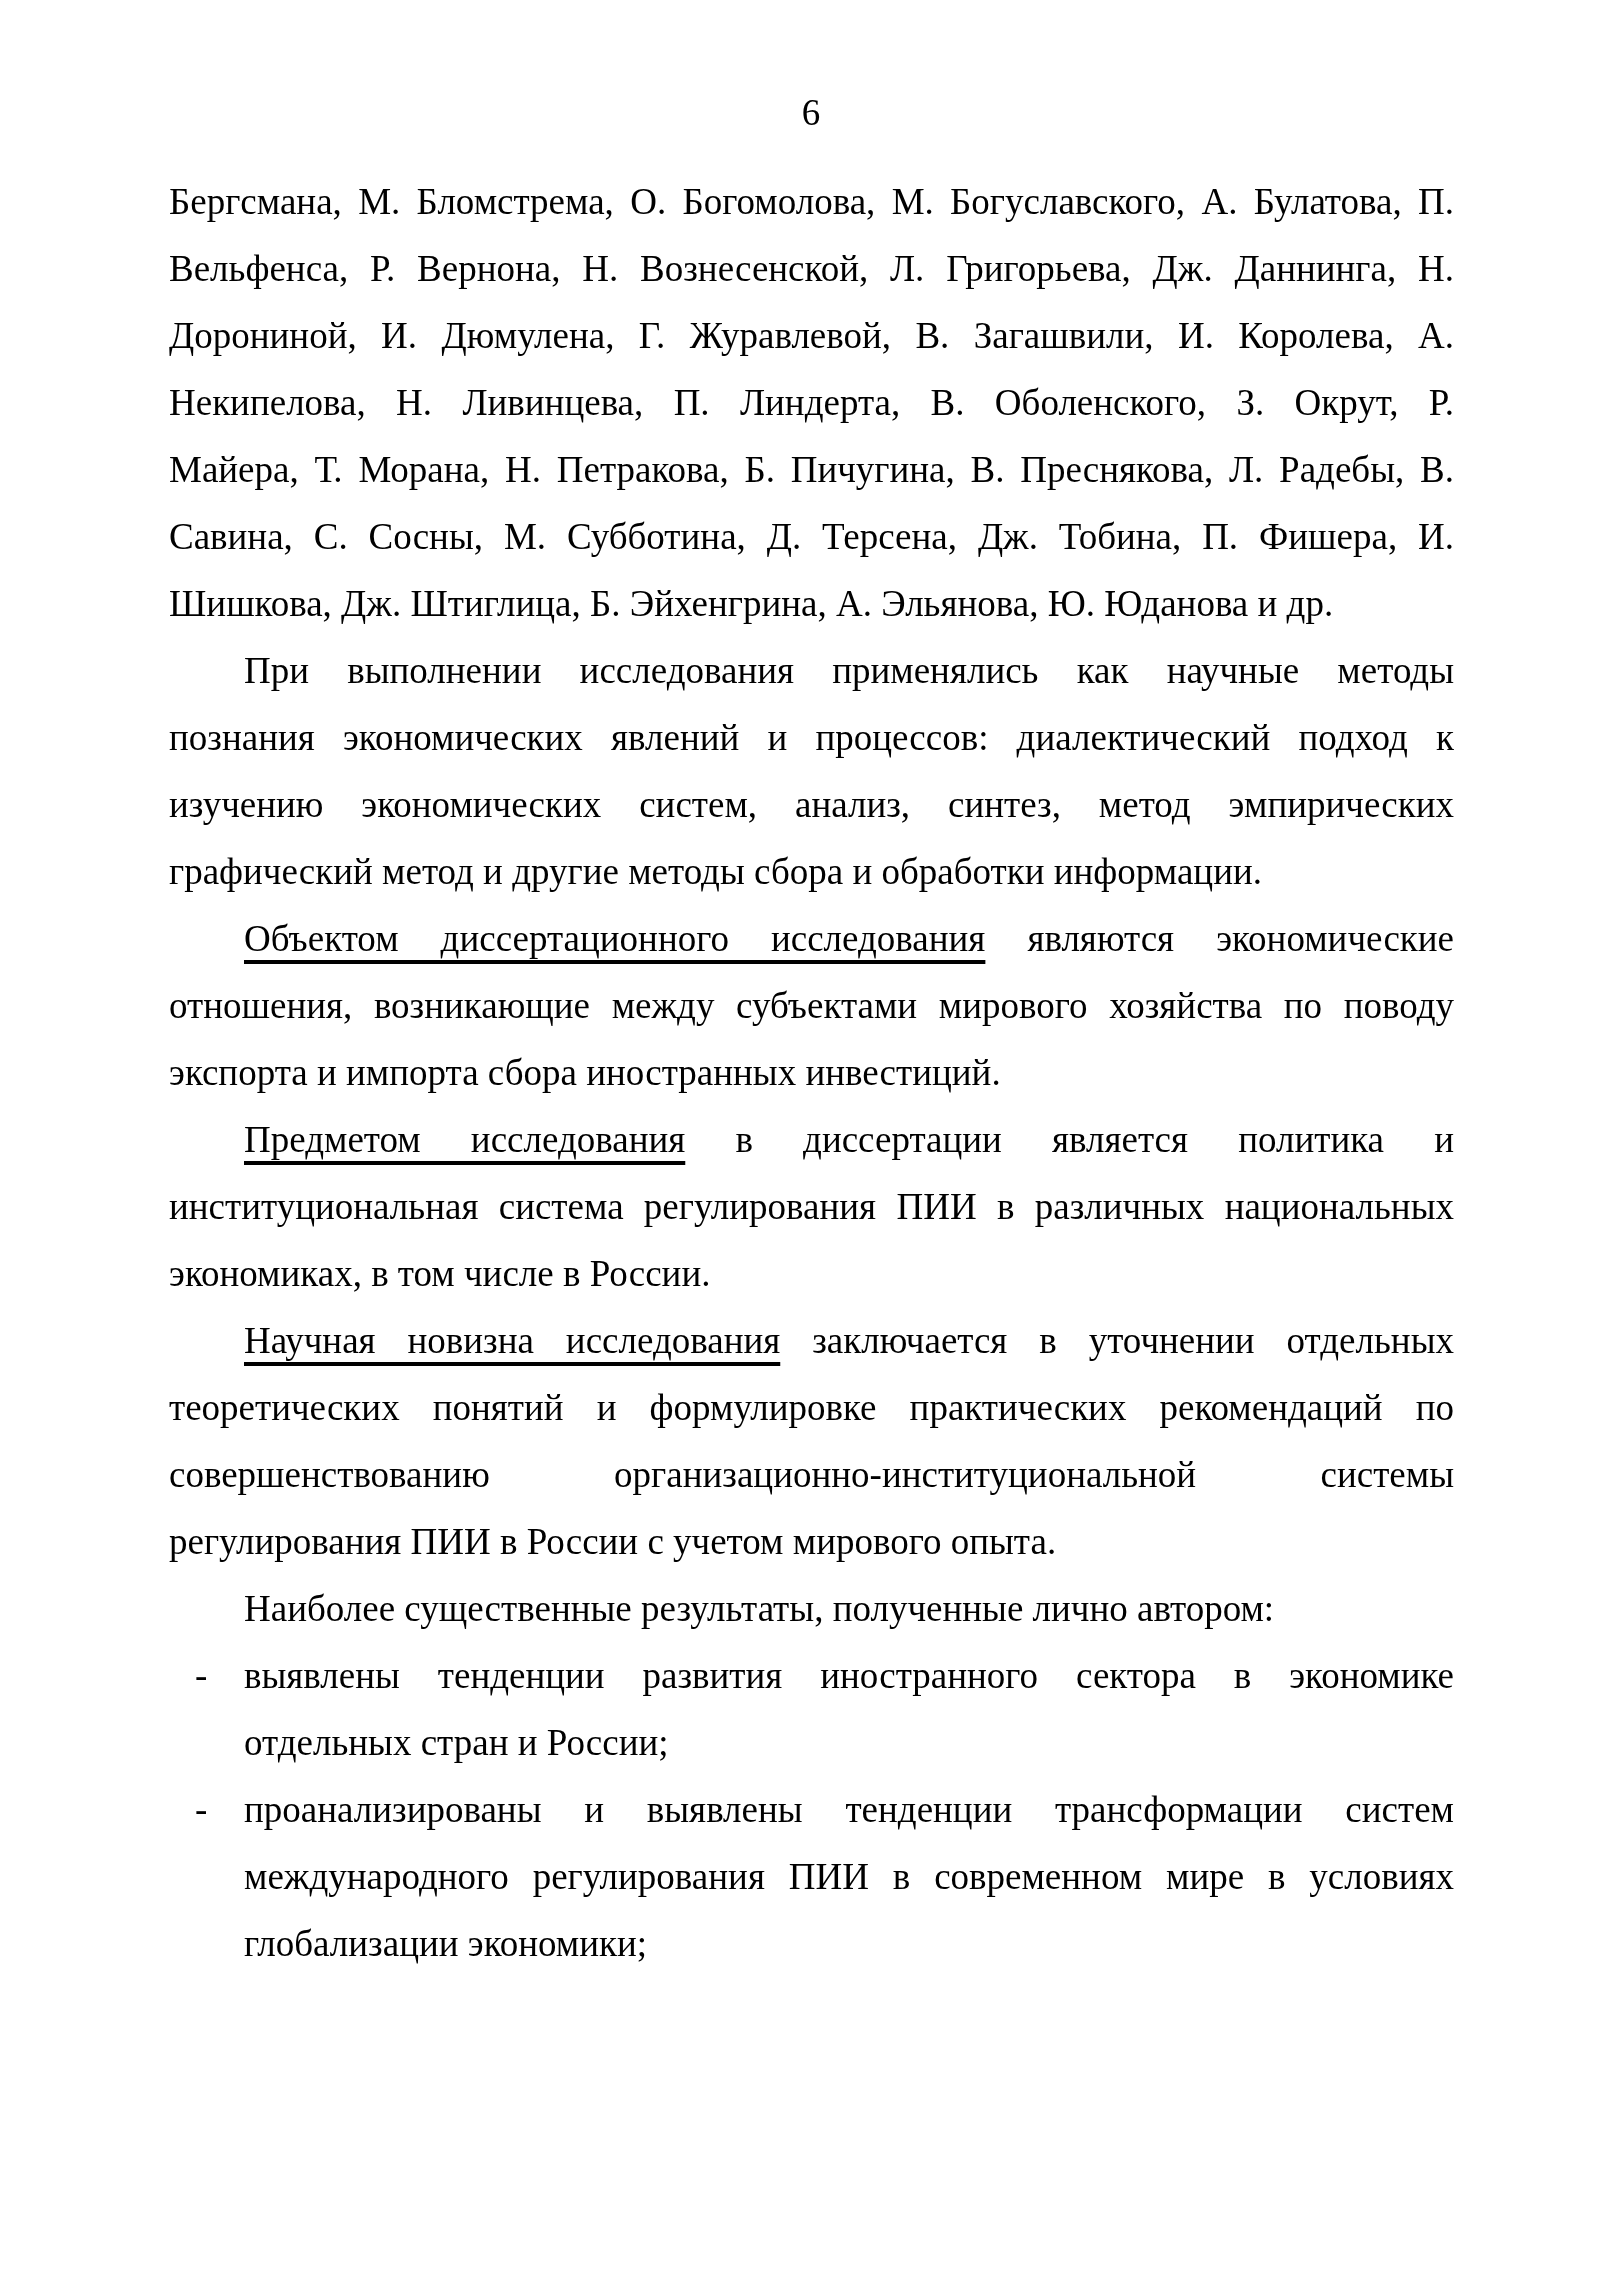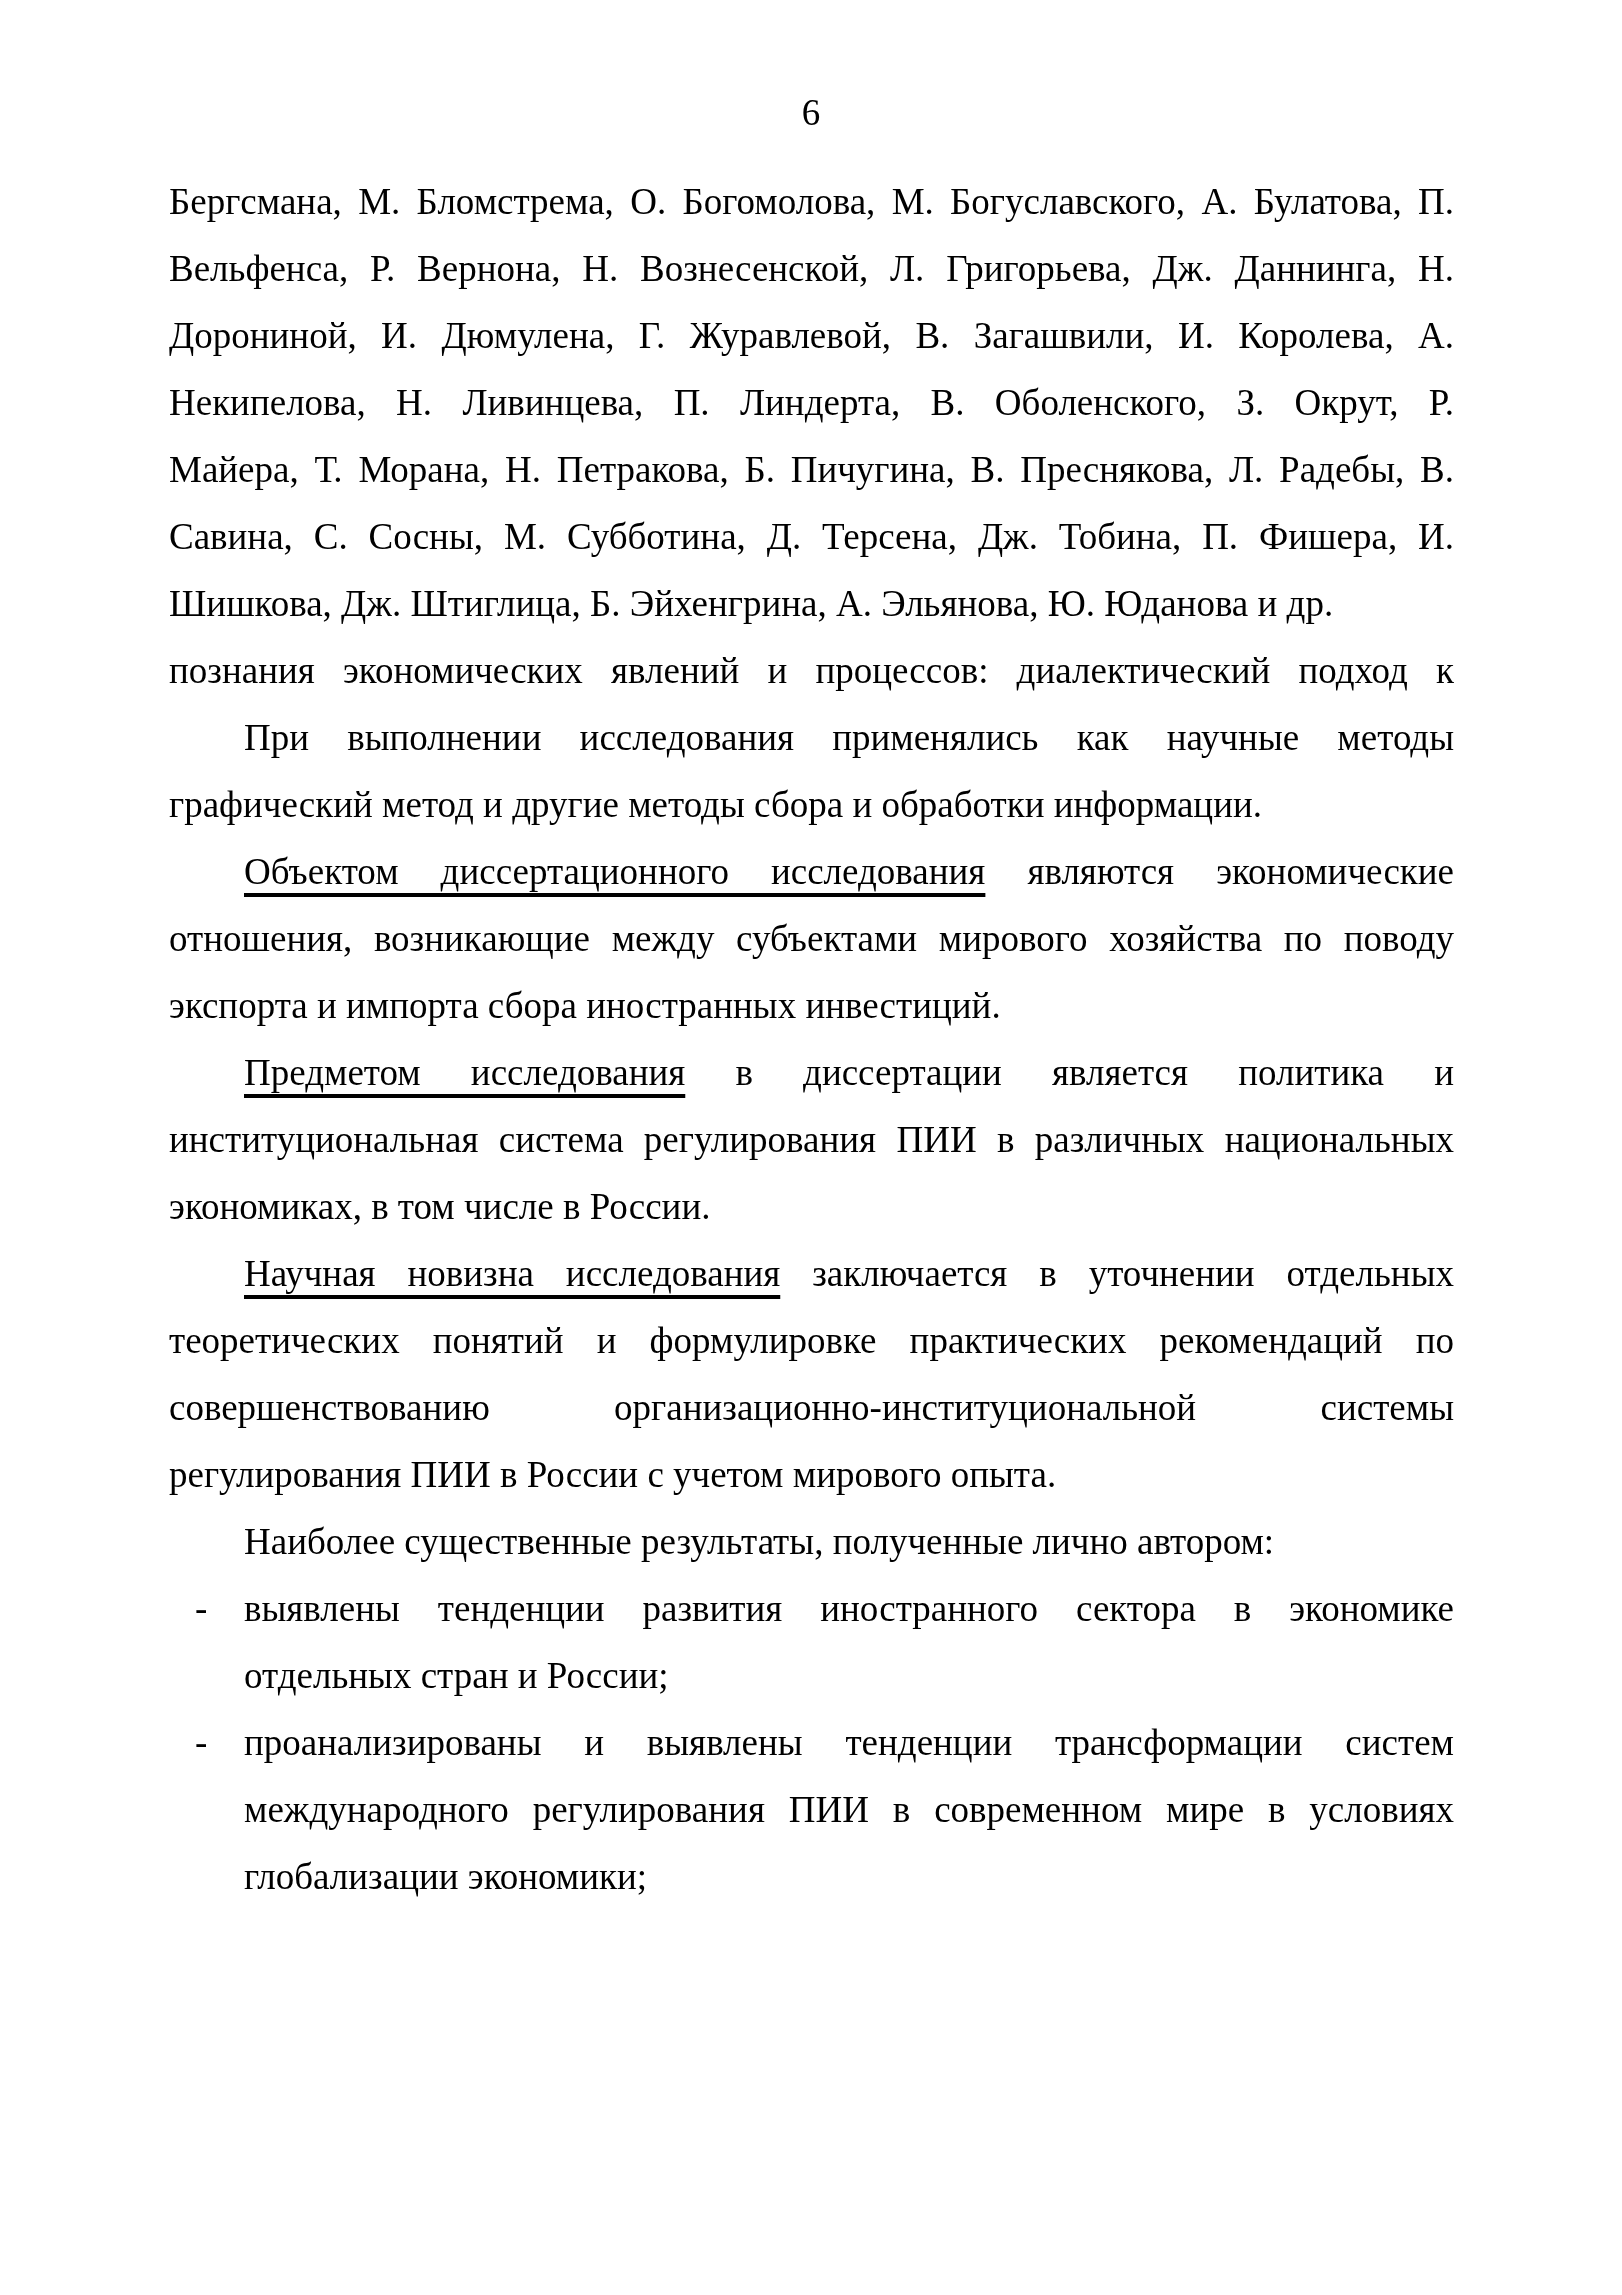--- a/index.html
+++ b/index.html
@@ -76,22 +76,23 @@
   <div class="text-body">
 
     <div class="line j">Бергсмана, М. Бломстрема, О. Богомолова, М. Богуславского, А. Булатова, П.</div>
     <div class="line j">Вельфенса, Р. Вернона, Н. Вознесенской, Л. Григорьева, Дж. Даннинга, Н.</div>
     <div class="line j">Дорониной, И. Дюмулена, Г. Журавлевой, В. Загашвили, И. Королева, А.</div>
     <div class="line j">Некипелова, Н. Ливинцева, П. Линдерта, В. Оболенского, З. Окрут, Р.</div>
     <div class="line j">Майера, Т. Морана, Н. Петракова, Б. Пичугина, В. Преснякова, Л. Радебы, В.</div>
     <div class="line j">Савина, С. Сосны, М. Субботина, Д. Терсена, Дж. Тобина, П. Фишера, И.</div>
     <div class="line l">Шишкова, Дж. Штиглица, Б. Эйхенгрина, А. Эльянова, Ю. Юданова и др.</div>
 
+    <div class="line j ind">При выполнении исследования применялись как научные методы</div>
     <div class="line j">познания экономических явлений и процессов: диалектический подход к</div>
-    <div class="line j ind">При выполнении исследования применялись как научные методы</div>
+    <div class="line j">изучению экономических систем, анализ, синтез, метод эмпирических</div>
     <div class="line l">графический метод и другие методы сбора и обработки информации.</div>
 
     <div class="line j ind">
       <span class="u">Объектом диссертационного исследования</span><span> являются экономические</span>
     </div>
     <div class="line j">отношения, возникающие между субъектами мирового хозяйства по поводу</div>
     <div class="line l">экспорта и импорта сбора иностранных инвестиций.</div>
 
     <div class="line j ind">
       <span class="u">Предметом исследования</span><span> в диссертации является политика и</span>

